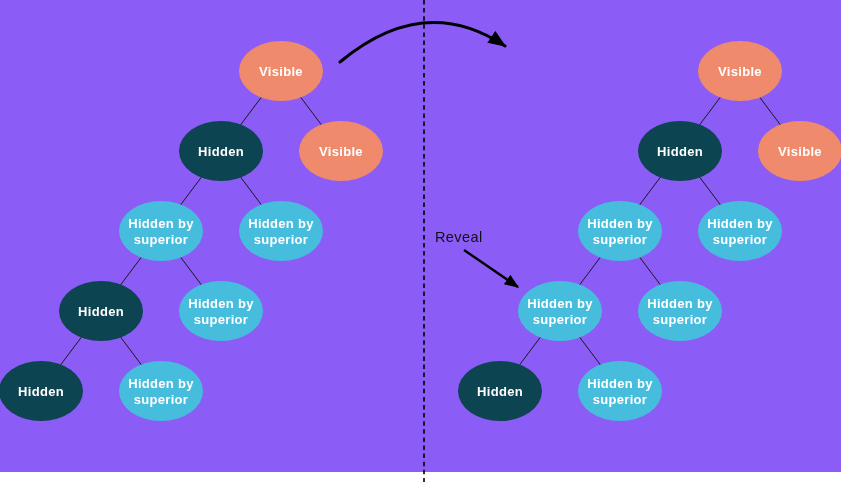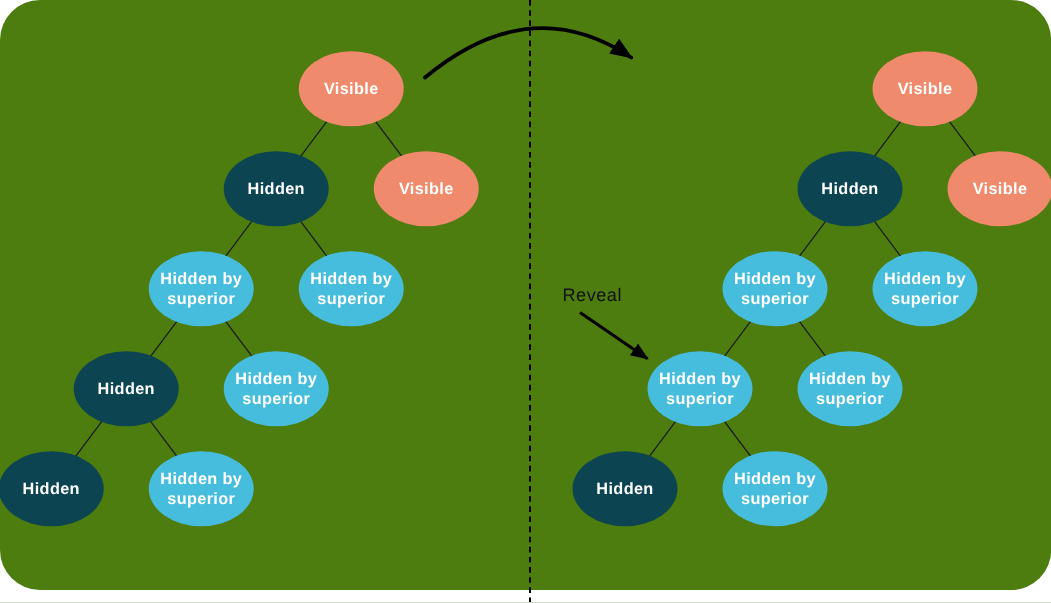--- a/index.html
+++ b/index.html
@@ -8,22 +8,21 @@
     background: #ffffff;
     width: 841px;
     height: 482px;
     overflow: hidden;
     font-family: "Liberation Sans", "DejaVu Sans", sans-serif;
   }
   .canvas {
     position: relative;
     width: 841px;
     height: 472px;
-    background: #4d7c0f;
-    border-radius: 32px;
+    background: #8b5cf6;
   }
   svg { position: absolute; top: 0; left: 0; }
   .node-text {
     font-family: "Liberation Sans", "DejaVu Sans", sans-serif;
     font-size: 13px;
     font-weight: 600;
     letter-spacing: 0.3px;
     fill: #ffffff;
   }
   .reveal-label {
@@ -136,14 +135,14 @@
           <ellipse cx="620" cy="391" rx="42" ry="30" fill="#47BDDE"></ellipse>
           <text x="620" text-anchor="middle" class="node-text" fill="#FFFFFF"><tspan x="620" y="387.5">Hidden by</tspan><tspan x="620" y="403.5">superior</tspan></text>
         </g>
       </g>
     <g id="layer-overlay">
         <line x1="424" y1="0" x2="424" y2="482" stroke="#000000" stroke-width="1.6" stroke-dasharray="4.5 3.6"></line>
         <path d="M 340 62 Q 424 -8 505 46" fill="none" stroke="#000000" stroke-width="3" stroke-linecap="round" marker-end="url(#arrowhead)"></path>
         <line x1="464" y1="250" x2="518" y2="287" stroke="#000000" stroke-width="2.4" marker-end="url(#arrowhead)"></line>
       </g>
   </svg>
-  <div class="reveal-label" style="left: 450px; top: 229px; color: rgb(17, 17, 17);">Reveal</div>
+  <div class="reveal-label" style="left: 435px; top: 229px; color: rgb(17, 17, 17);">Reveal</div>
 </div>
 
 </body></html>

